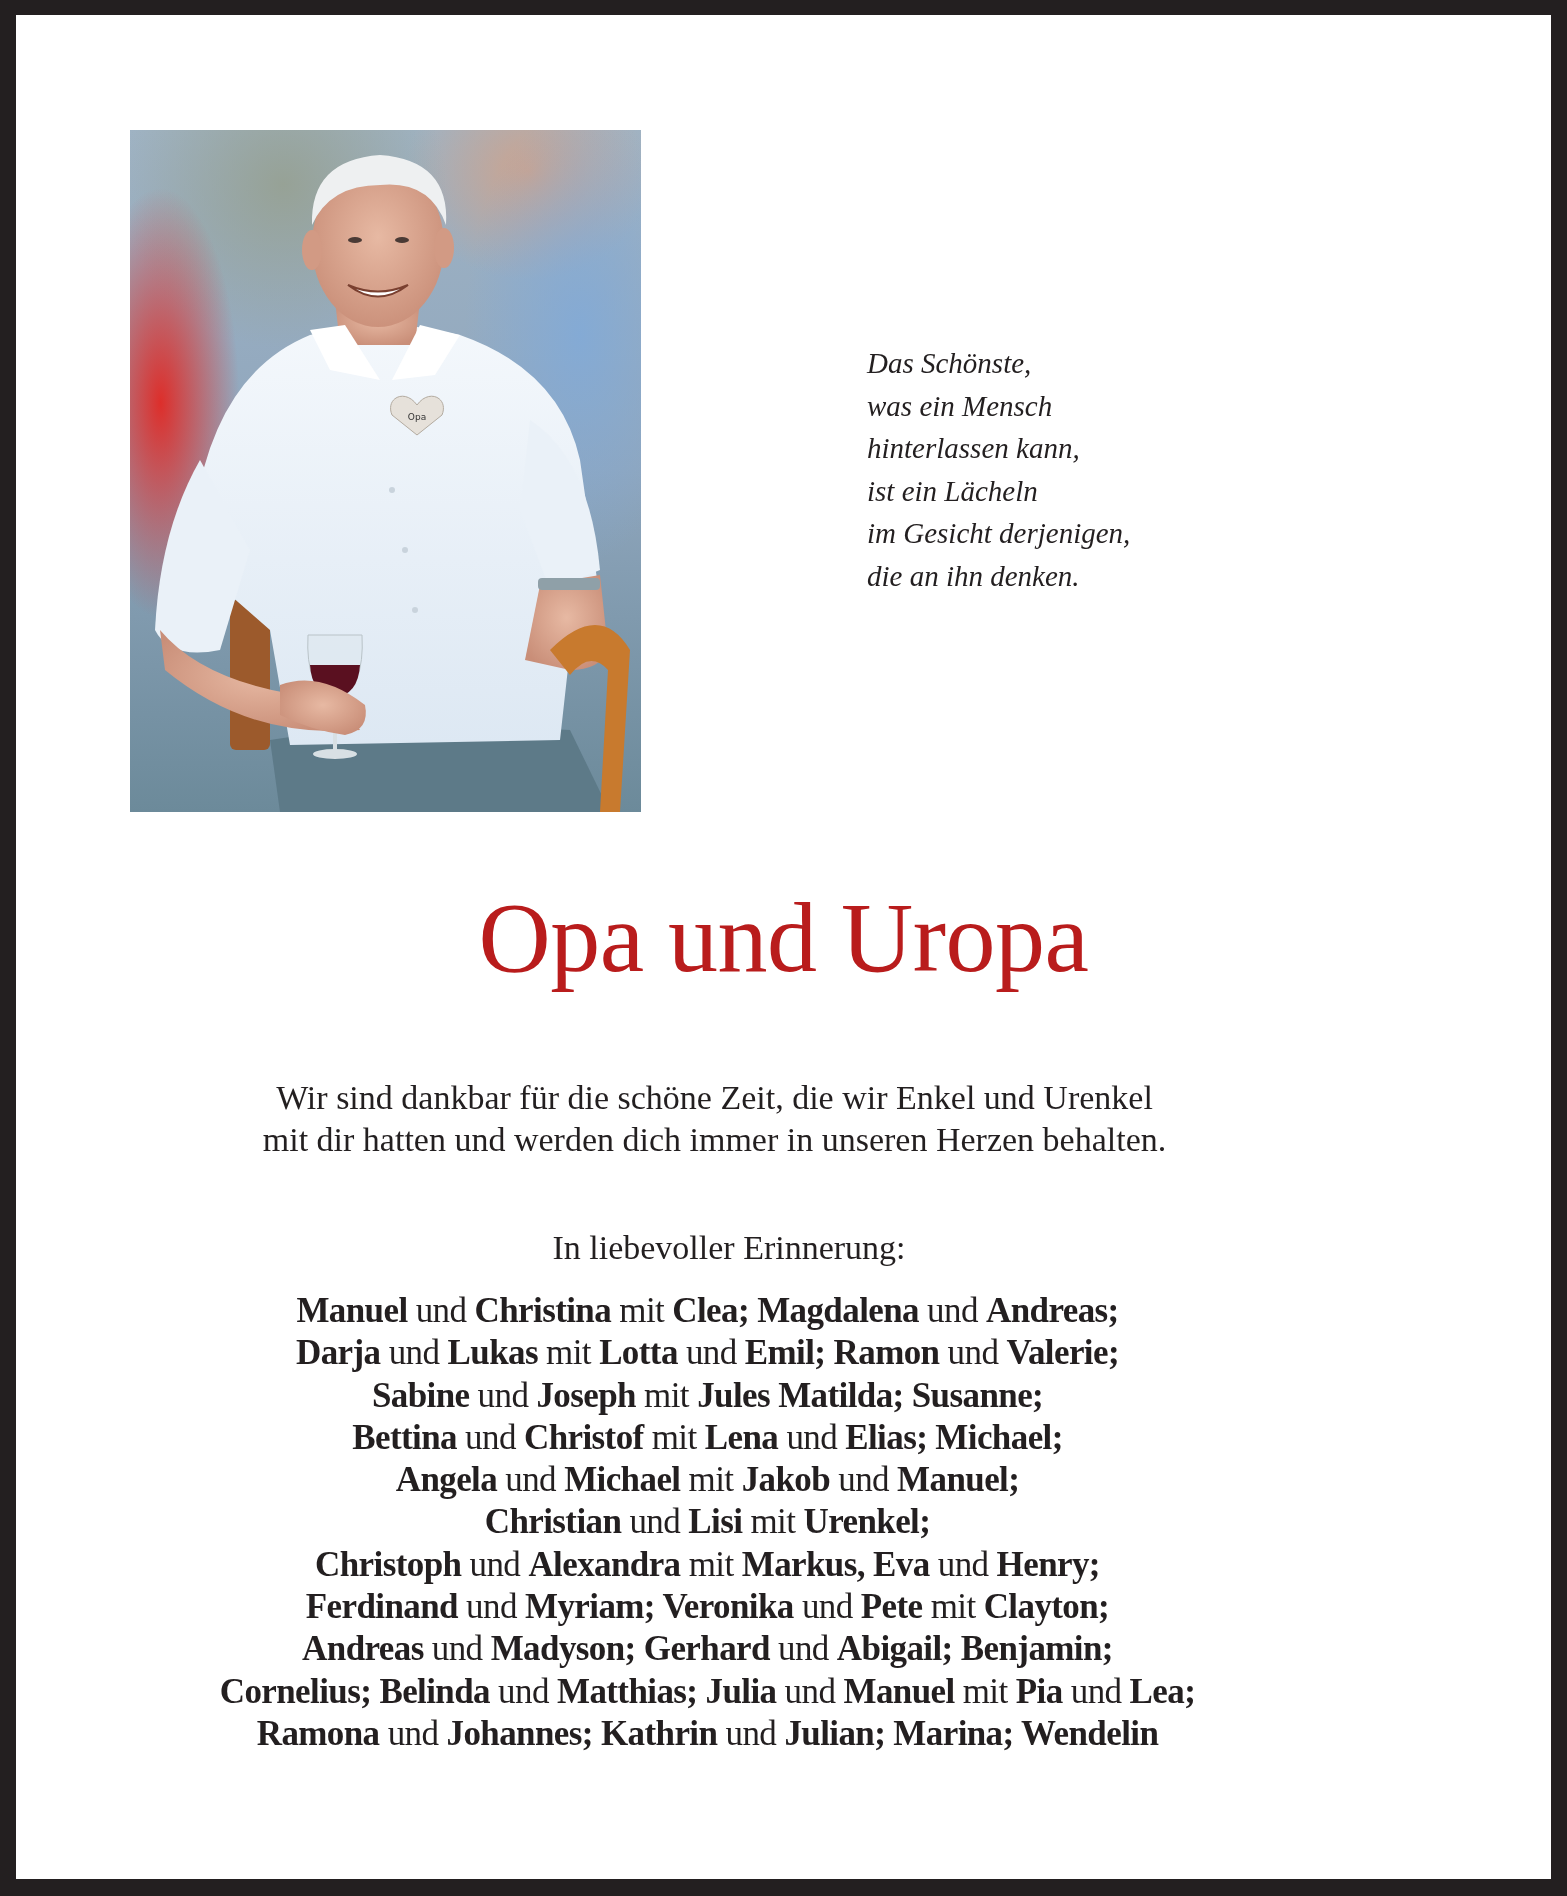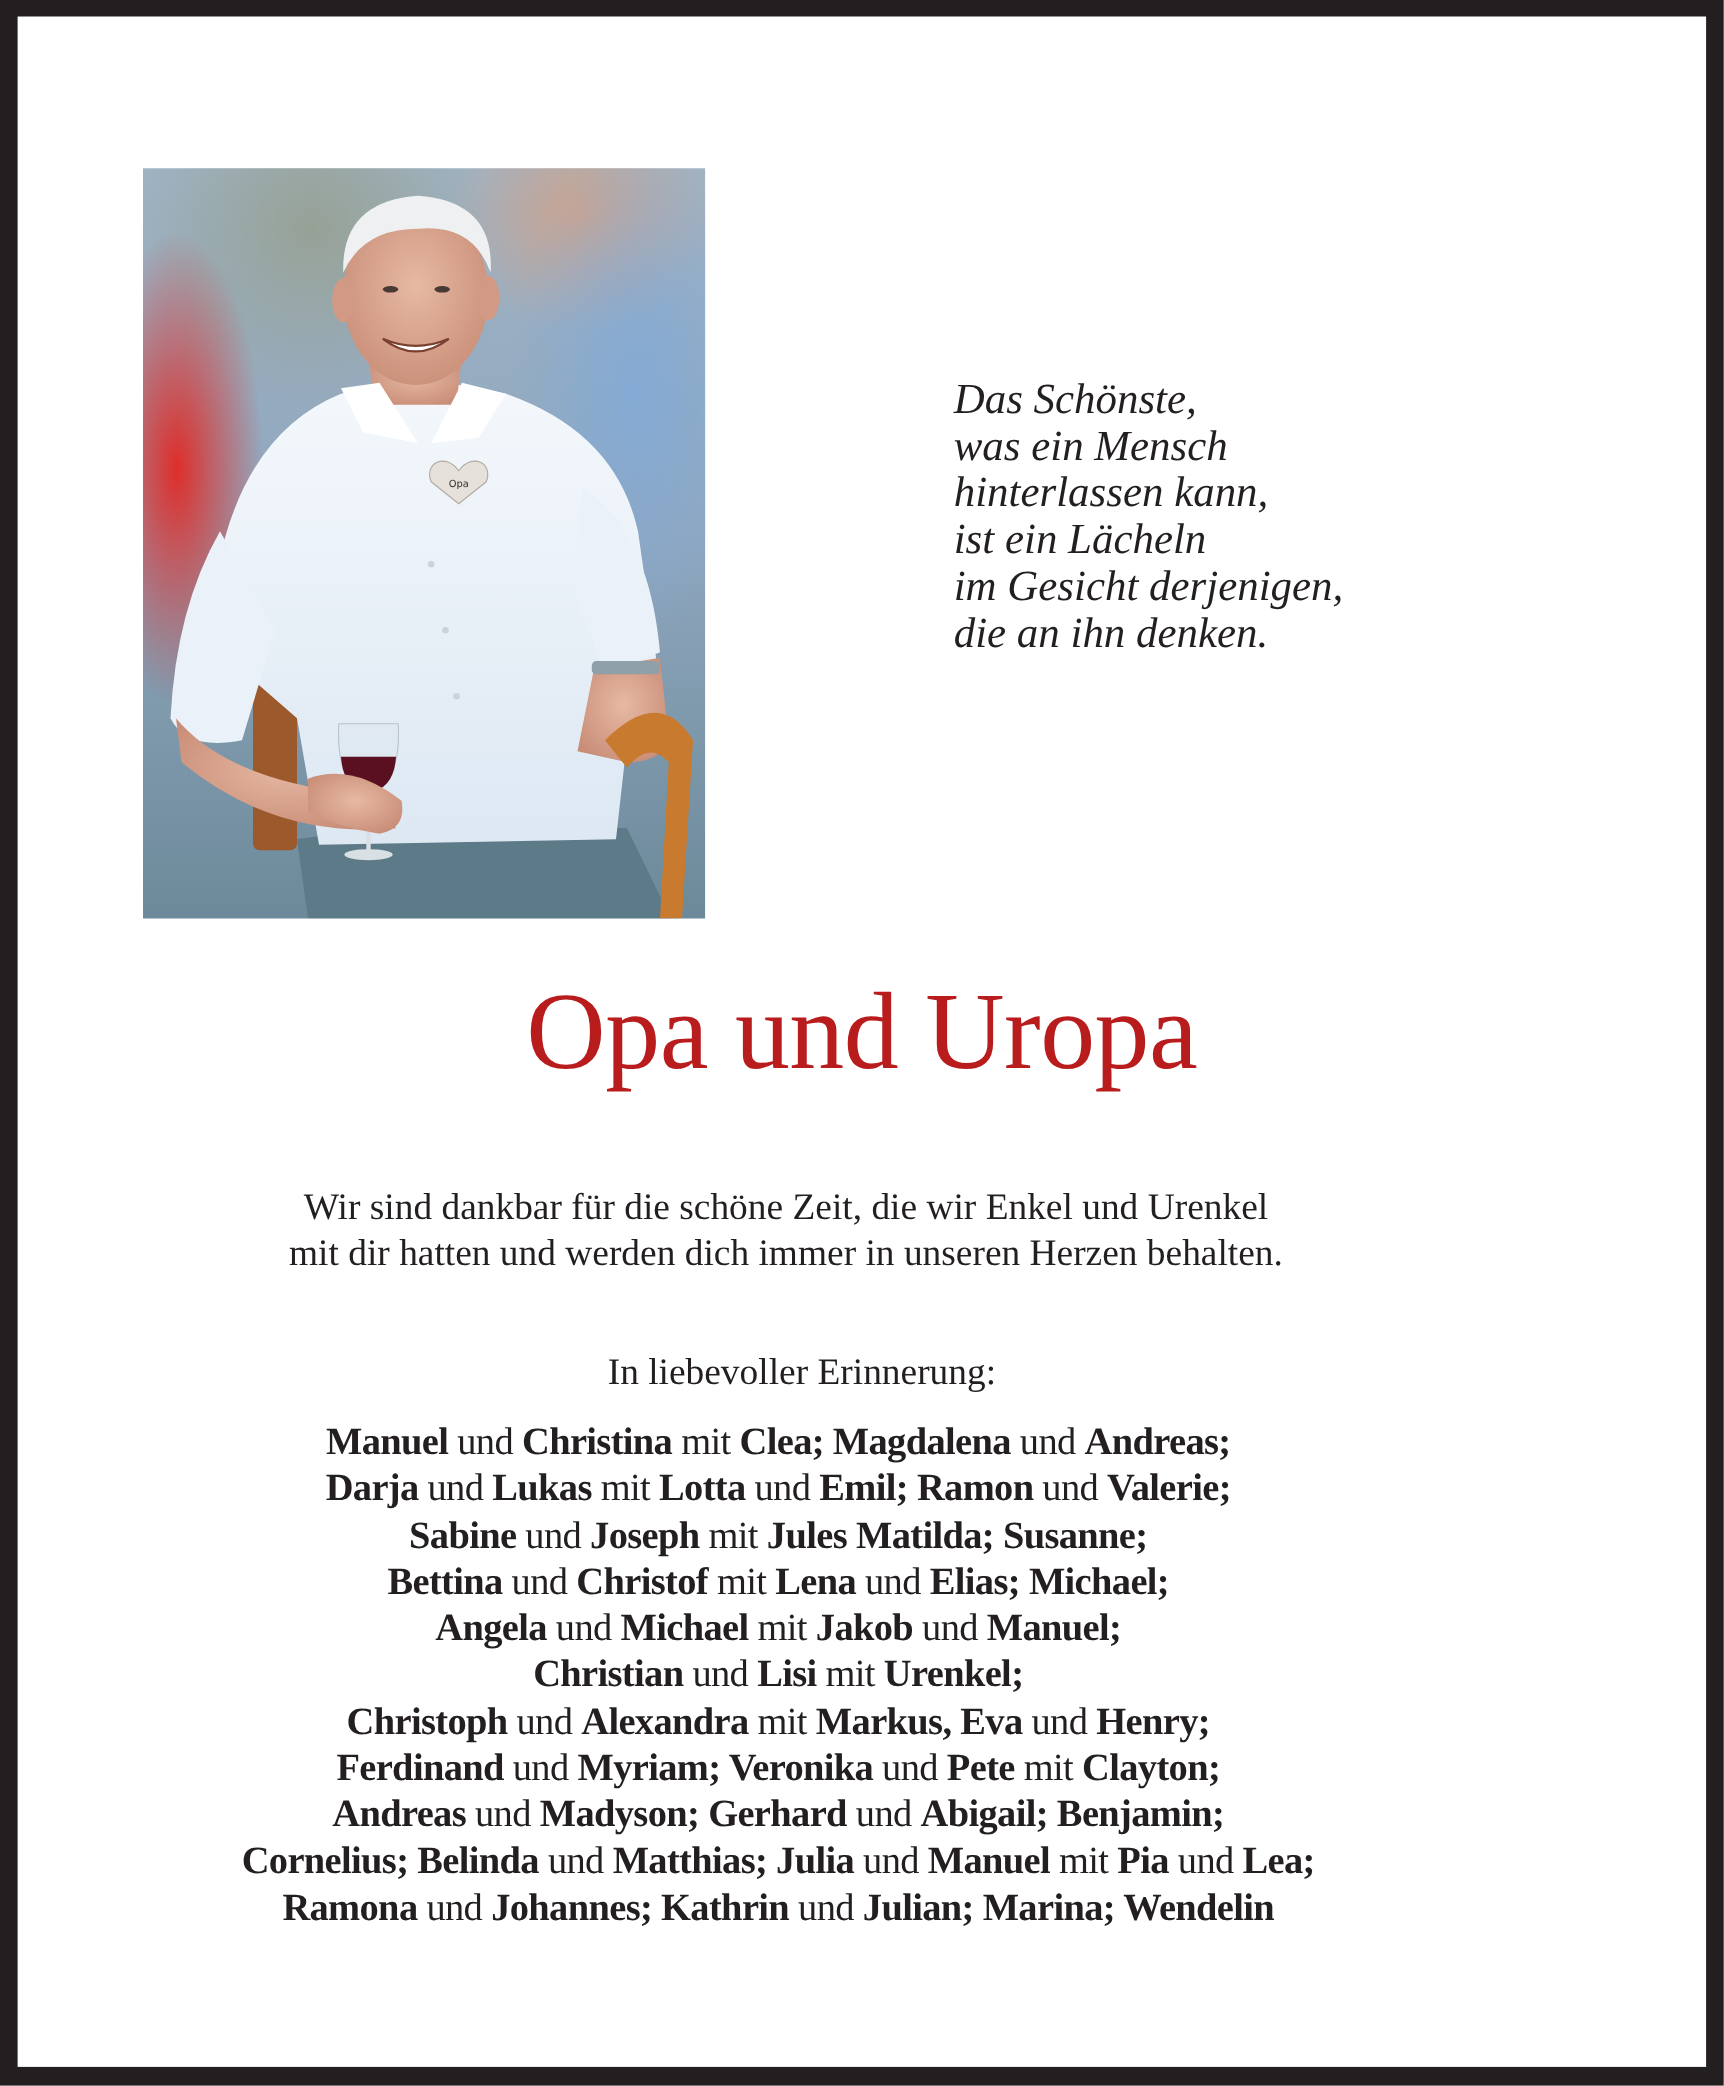--- a/index.html
+++ b/index.html
@@ -29,30 +29,29 @@
     top: 115px;
     width: 511px;
     height: 682px;
     overflow: hidden;
     background:
       radial-gradient(ellipse 22% 45% at 6% 40%, rgba(225,40,35,0.95), rgba(225,40,35,0) 70%),
       radial-gradient(ellipse 30% 45% at 88% 30%, rgba(130,170,215,0.9), rgba(130,170,215,0) 75%),
       radial-gradient(ellipse 40% 30% at 30% 8%, rgba(150,160,145,0.9), rgba(150,160,145,0) 80%),
       radial-gradient(ellipse 30% 20% at 78% 6%, rgba(215,160,130,0.8), rgba(215,160,130,0) 80%),
       linear-gradient(180deg, #9fb3c4 0%, #8fa6bd 50%, #6c8a9a 100%);
-    margin-top: 23px;
   }
   .photo svg { position: absolute; left: 0; top: 0; }
   .quote {
     position: absolute;
     left: 851px;
     top: 327px;
     font-family: "Liberation Serif", "DejaVu Serif", serif;
     font-style: italic;
-    font-size: 39px;
+    font-size: 29px;
     line-height: 42.5px;
     color: #231f20;
   }
   .quote div { white-space: nowrap; }
   .title {
     position: absolute;
     left: 0;
     width: 1535px;
     top: 868px;
     text-align: center;

